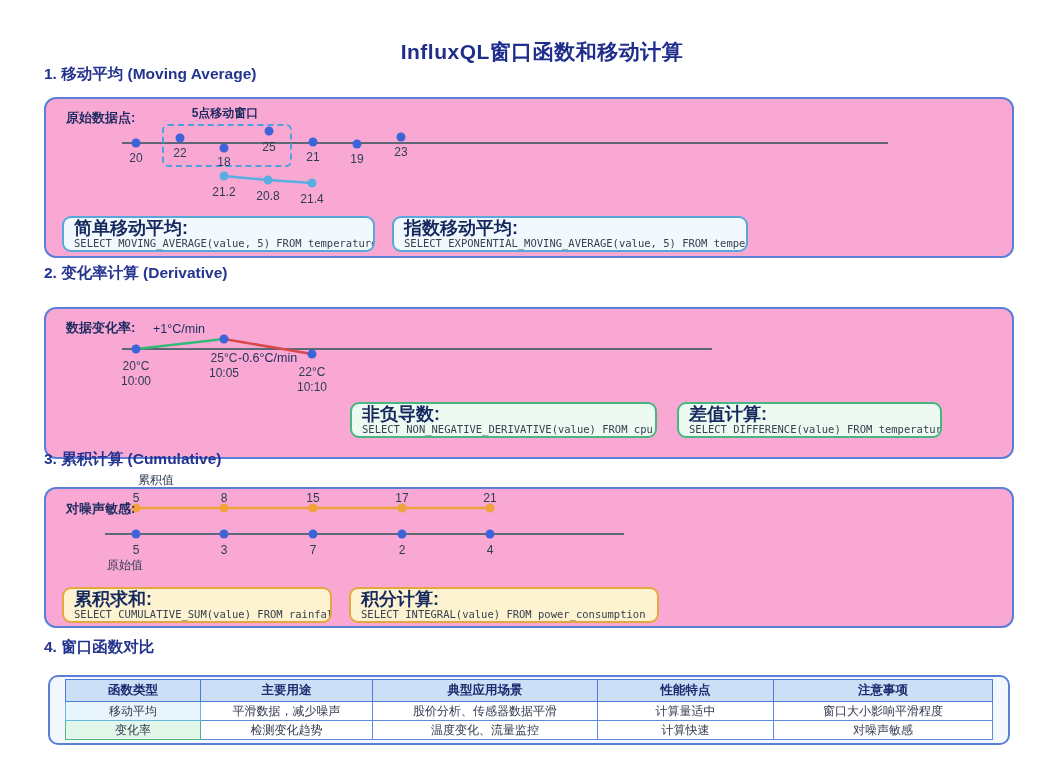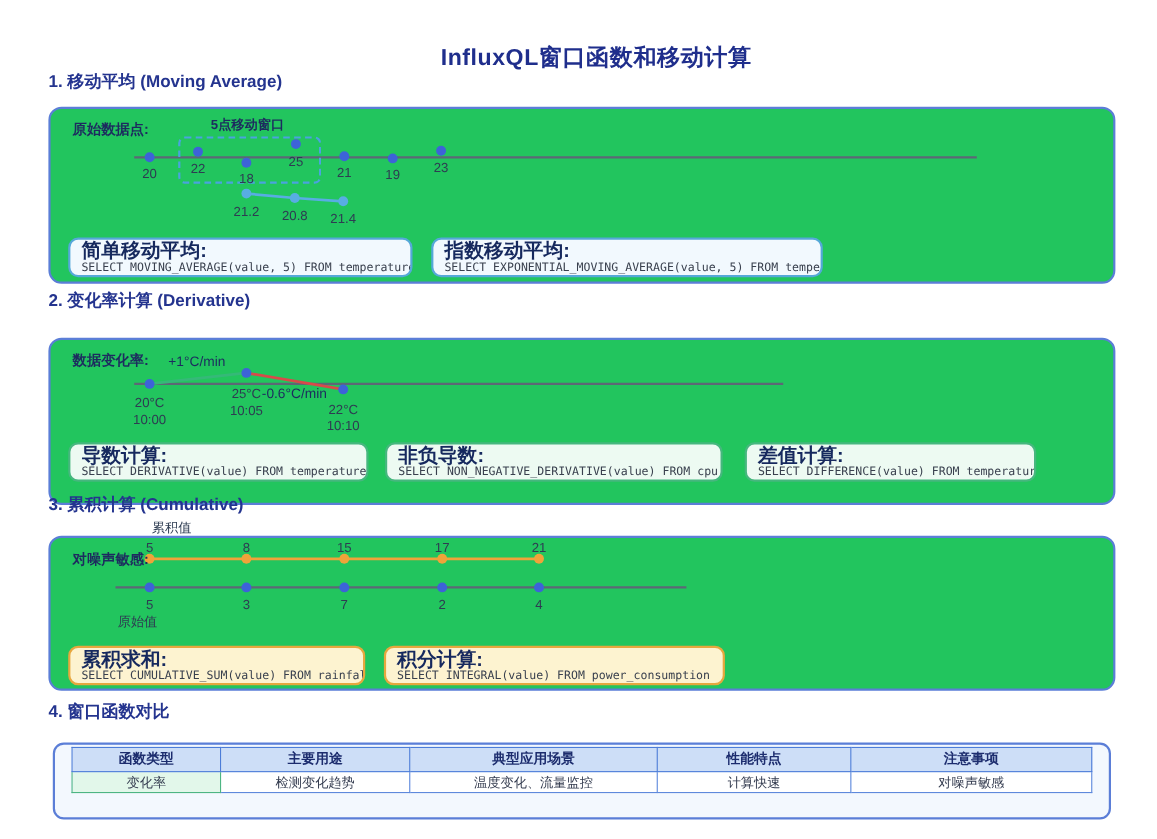--- a/index.html
+++ b/index.html
@@ -10,21 +10,21 @@
   .abs{position:absolute;}
   .title{
     position:absolute;top:22px;left:0;width:1052px;text-align:center;margin:16px;
     font-size:21px;font-weight:bold;color:#1f2e8c;letter-spacing:0.5px;
   }
   .sec-h{
     position:absolute;left:44px;margin:0;font-size:15.5px;font-weight:bold;color:#24348f;
   }
   .panel{
     position:absolute;left:44px;width:970px;box-sizing:border-box;
-    background:#22c55e;border:2px solid #5b7ed7;border-radius:12px;padding-left:38px;
+    background:#f9a8d4;border:2px solid #5b7ed7;border-radius:12px;padding-left:38px;
   }
   .layer{position:absolute;left:0;top:0;}
   .plabel{
     position:absolute;font-size:13px;font-weight:bold;color:#1d2b5f;z-index:3;
   }
   .dot{
     position:absolute;width:9px;height:9px;border-radius:50%;
     transform:translate(-50%,-50%);z-index:2;
   }
   .dot.blue{background:#3d63d8;}
@@ -147,24 +147,20 @@
     <span class="slope-label" style="left:107px;top:13px">+1°C/min</span>
     <span class="slope-label" style="left:192px;top:42px">-0.6°C/min</span>
 
     <span class="nlabel" style="left:90px;top:50px">20°C</span>
     <span class="nlabel" style="left:90px;top:65px">10:00</span>
     <span class="nlabel" style="left:178px;top:42px">25°C</span>
     <span class="nlabel" style="left:178px;top:57px">10:05</span>
     <span class="nlabel" style="left:266px;top:56px">22°C</span>
     <span class="nlabel" style="left:266px;top:71px">10:10</span>
 
-    <div class="cbox cb-green" style="left:16px;top:93px;width:273px">
-      <div class="ct">导数计算:</div>
-      <div class="cc">SELECT DERIVATIVE(value) FROM temperature</div>
-    </div>
     <div class="cbox cb-green" style="left:304px;top:93px;width:307px">
       <div class="ct">非负导数:</div>
       <div class="cc">SELECT NON_NEGATIVE_DERIVATIVE(value) FROM cpu_usage</div>
     </div>
     <div class="cbox cb-green" style="left:631px;top:93px;width:265px">
       <div class="ct">差值计算:</div>
       <div class="cc">SELECT DIFFERENCE(value) FROM temperature</div>
     </div>
   </section>
 
@@ -231,20 +227,27 @@
         <tr>
           <th>函数类型</th>
           <th>主要用途</th>
           <th>典型应用场景</th>
           <th>性能特点</th>
           <th>注意事项</th>
         </tr>
       </thead>
       <tbody>
         <tr>
+          <td class="cell-ma">移动平均</td>
+          <td>平滑数据，减少噪声</td>
+          <td>股价分析、传感器数据平滑</td>
+          <td>计算量适中</td>
+          <td>窗口大小影响平滑程度</td>
+        </tr>
+        <tr>
           <td class="cell-der">变化率</td>
           <td>检测变化趋势</td>
           <td>温度变化、流量监控</td>
           <td>计算快速</td>
           <td>对噪声敏感</td>
         </tr>
       </tbody>
     </table>
   </div>
 

